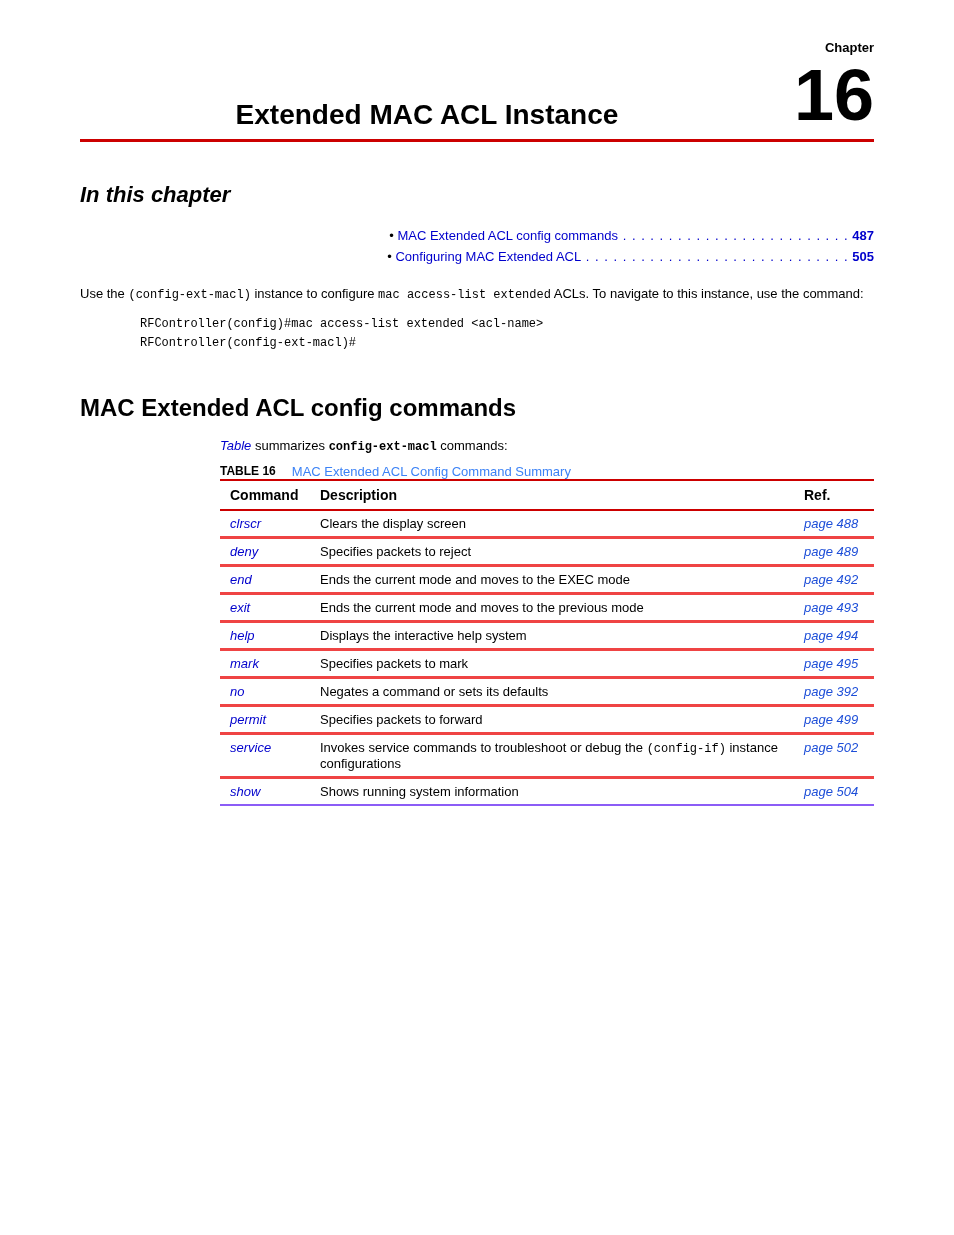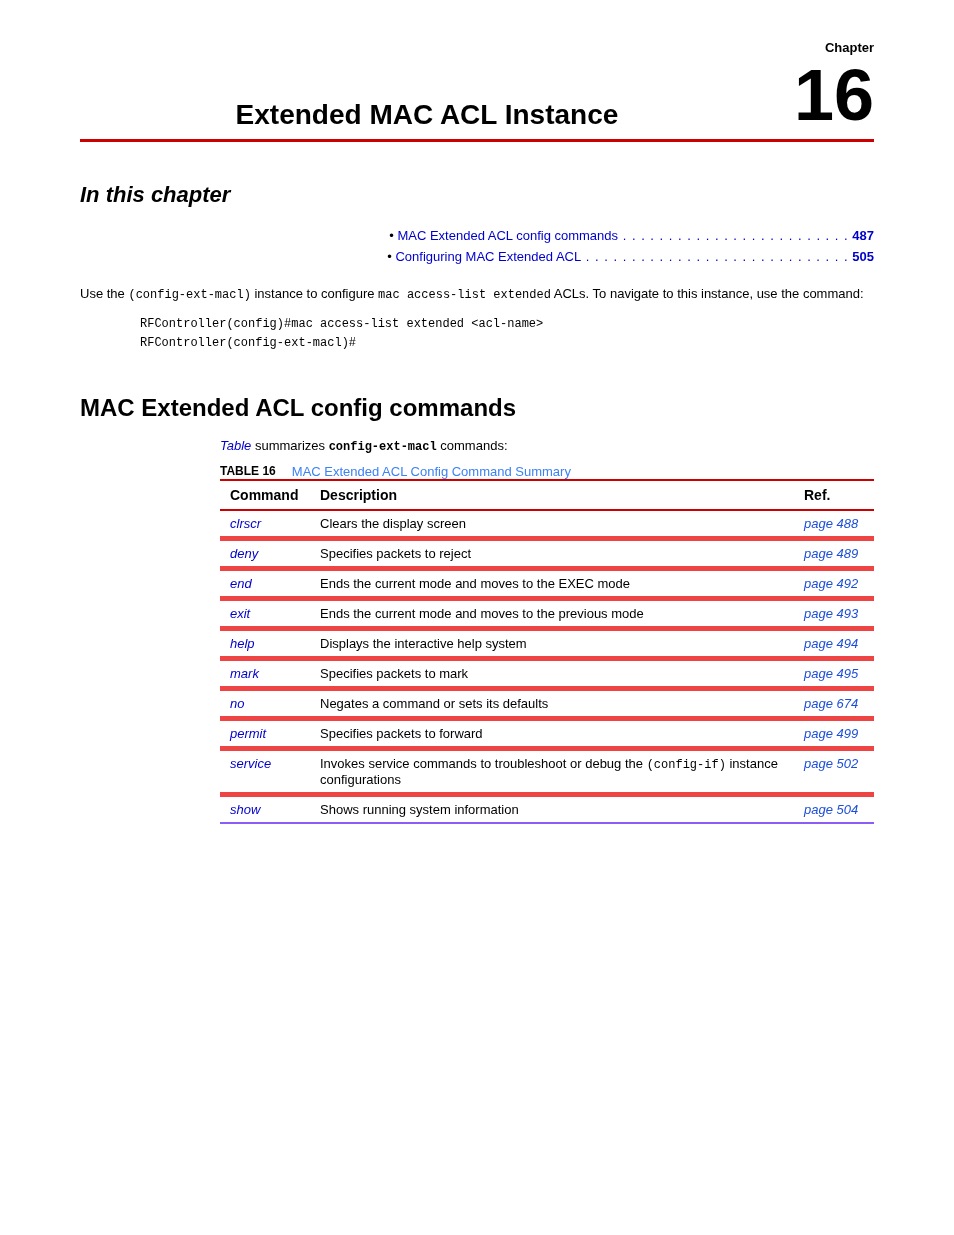--- a/index.html
+++ b/index.html
@@ -167,21 +167,21 @@
       border: none;
     }
 
     .data-table td {
       padding: 5px 10px;
       vertical-align: top;
       border: none;
     }
 
     .data-table tbody tr {
-      border-bottom: 5px solid #ef4444;
+      border-bottom: 3px solid #ef4444;
     }
 
     .data-table tbody tr:last-child {
       border-bottom: 2px solid #8b5cf6;
     }
 
     .cmd-link {
       color: #0000cc;
       text-decoration: none;
       font-style: italic;
@@ -293,21 +293,21 @@
           <td><a href="#" class="page-link">page 494</a></td>
         </tr>
         <tr>
           <td><a href="#" class="cmd-link">mark</a></td>
           <td>Specifies packets to mark</td>
           <td><a href="#" class="page-link">page 495</a></td>
         </tr>
         <tr>
           <td><a href="#" class="cmd-link">no</a></td>
           <td>Negates a command or sets its defaults</td>
-          <td><a href="#" class="page-link">page 674</a></td>
+          <td><a href="#" class="page-link">page 392</a></td>
         </tr>
         <tr>
           <td><a href="#" class="cmd-link">permit</a></td>
           <td>Specifies packets to forward</td>
           <td><a href="#" class="page-link">page 499</a></td>
         </tr>
         <tr>
           <td><a href="#" class="cmd-link">service</a></td>
           <td>Invokes service commands to troubleshoot or debug the <span class="inline-code">(config-if)</span> instance configurations</td>
           <td><a href="#" class="page-link">page 502</a></td>

